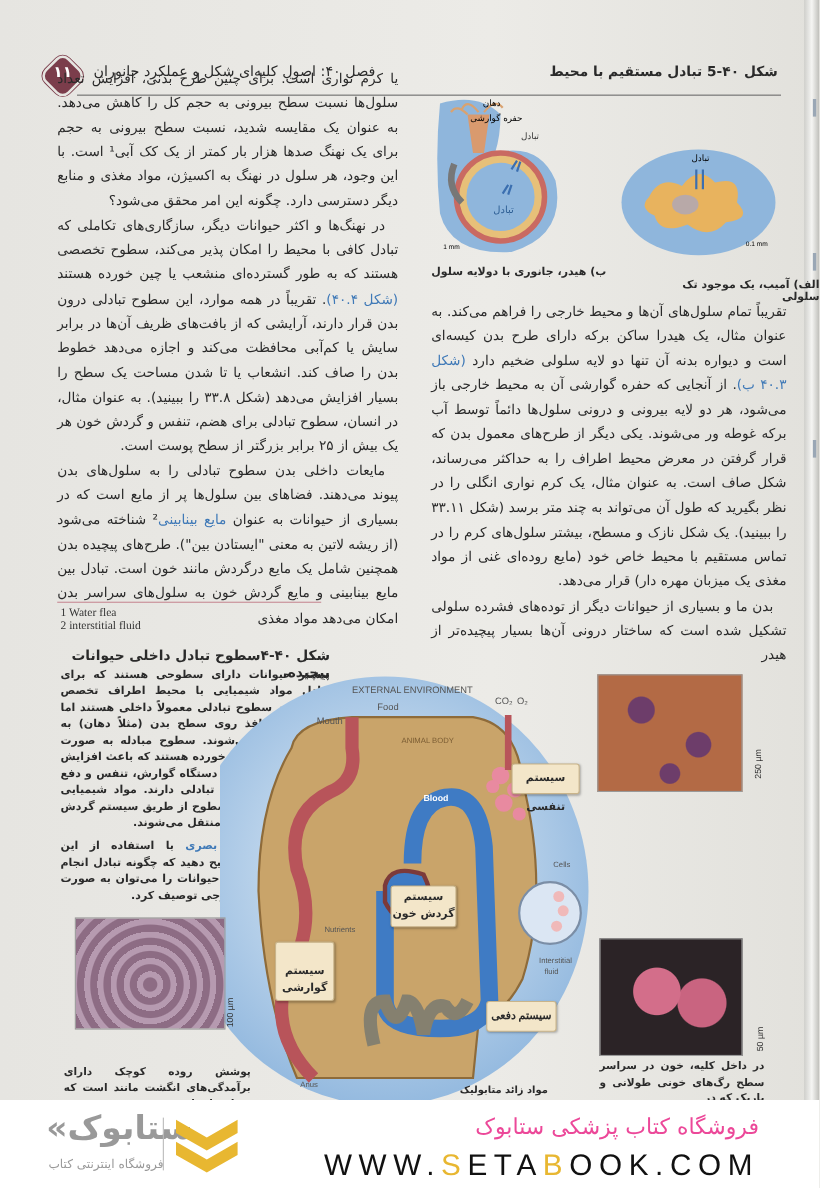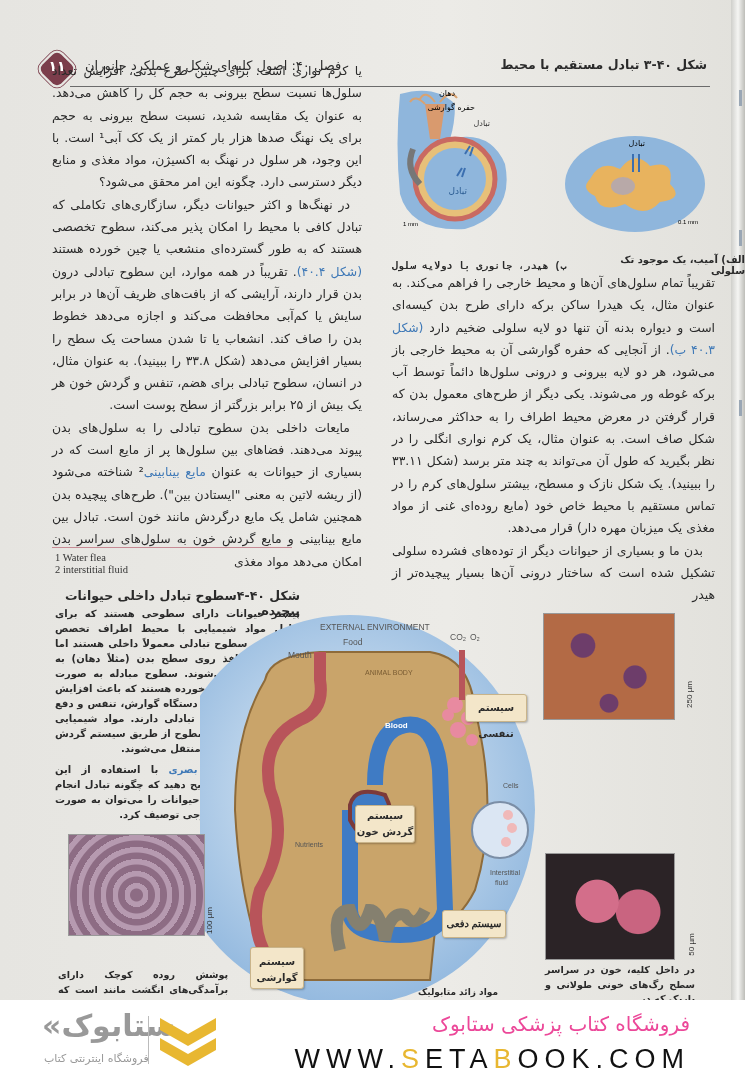--- a/index.html
+++ b/index.html
@@ -19,21 +19,21 @@
   .col-left{position:absolute;left:52px;top:60px;width:310px;font-size:12.4px;line-height:22.3px;}
   .col-left p{margin:0;}
   .col-left .indent{text-indent:12px;}
   .blue{color:#3f79b7;}
   .footrule{position:absolute;left:52px;top:547px;width:240px;height:1px;background:#c78b95;}
   .footnotes{position:absolute;left:55px;top:552px;font-family:"Liberation Serif",serif;font-size:10.5px;line-height:12px;color:#333;}
 
   .fig3-title{position:absolute;right:38px;top:57px;font-size:12.5px;font-weight:bold;direction:rtl;}
   .fig3{position:absolute;left:395px;top:84px;width:320px;height:150px;}
   .cap-a{position:absolute;left:600px;top:254px;font-size:10px;font-weight:bold;direction:rtl;}
-  .cap-b{position:absolute;left:392px;top:260px;font-size:10px;font-weight:bold;direction:rtl;font-family:Liberation Mono, monospace;}
+  .cap-b{position:absolute;left:392px;top:242px;font-size:10px;font-weight:bold;direction:rtl;}
   .col-right{position:absolute;left:392px;top:272px;width:323px;font-size:12.4px;line-height:22.3px;}
   .col-right p{margin:0;}
 
   .fig4-title{position:absolute;left:55px;top:588px;width:245px;font-size:12.5px;font-weight:bold;direction:rtl;text-align:right;}
   .fig4-body{position:absolute;left:55px;top:606px;width:245px;font-size:10px;line-height:15px;font-weight:bold;}
   .fig4-skill{position:absolute;left:55px;top:762px;width:205px;font-size:10px;line-height:15px;font-weight:bold;}
 
   .diagram{position:absolute;left:200px;top:610px;width:345px;height:390px;}
   .photo{position:absolute;border:1px solid #999;}
   .cap-small{position:absolute;font-size:9.6px;line-height:14.5px;font-weight:bold;direction:rtl;text-align:justify;text-align-last:right;}
@@ -70,21 +70,21 @@
     <p>یا کرم نواری است. برای چنین طرح بدنی، افزایش تعداد سلول‌ها نسبت سطح بیرونی به حجم کل را کاهش می‌دهد. به عنوان یک مقایسه شدید، نسبت سطح بیرونی به حجم برای یک نهنگ صدها هزار بار کمتر از یک کک آبی¹ است. با این وجود، هر سلول در نهنگ به اکسیژن، مواد مغذی و منابع دیگر دسترسی دارد. چگونه این امر محقق می‌شود؟</p>
     <p class="indent"><span>در نهنگ‌ها و اکثر حیوانات دیگر، سازگاری‌های تکاملی که تبادل کافی با محیط را امکان پذیر می‌کند، سطوح تخصصی هستند که به طور گسترده‌ای منشعب یا چین خورده هستند </span><span class="blue">(شکل ۴۰.۴)</span><span>. تقریباً در همه موارد، این سطوح تبادلی درون بدن قرار دارند، آرایشی که از بافت‌های ظریف آن‌ها در برابر سایش یا کم‌آبی محافظت می‌کند و اجازه می‌دهد خطوط بدن را صاف کند. انشعاب یا تا شدن مساحت یک سطح را بسیار افزایش می‌دهد (شکل ۳۳.۸ را ببینید). به عنوان مثال، در انسان، سطوح تبادلی برای هضم، تنفس و گردش خون هر یک بیش از ۲۵ برابر بزرگتر از سطح پوست است.</span></p>
     <p class="indent"><span>مایعات داخلی بدن سطوح تبادلی را به سلول‌های بدن پیوند می‌دهند. فضاهای بین سلول‌ها پر از مایع است که در بسیاری از حیوانات به عنوان </span><span class="blue">مایع بینابینی</span><span>² شناخته می‌شود (از ریشه لاتین به معنی "ایستادن بین"). طرح‌های پیچیده بدن همچنین شامل یک مایع درگردش مانند خون است. تبادل بین مایع بینابینی و مایع گردش خون به سلول‌های سراسر بدن امکان می‌دهد مواد مغذی</span></p>
   </div>
   <div class="footrule"></div>
   <div class="footnotes">
     <div>1 Water flea</div>
     <div>2 interstitial fluid</div>
   </div>
 
-  <div class="fig3-title">شکل ۴۰-۳ تبادل مستقیم با محیط</div>
+  <div class="fig3-title">شکل ۴۰-5 تبادل مستقیم با محیط</div>
   <svg class="fig3" viewBox="0 0 320 150">
 
     <path d="M5 10 Q40 0 60 20 Q60 40 55 55 Q95 45 110 80 Q120 130 70 145 Q15 148 5 110 Q0 60 5 10Z" fill="#8fb6dc"></path>
     <circle cx="60" cy="95" r="40" fill="#e7c079" stroke="#c96a62" stroke-width="5"></circle>
     <circle cx="60" cy="95" r="31" fill="#8fb6dc"></circle>
     <path d="M30 20 L35 55 L45 55 L50 20Z" fill="#d99a6e"></path>
     <path d="M25 15 Q30 5 40 18 M45 18 Q55 5 62 14 M30 20 Q20 10 15 18" stroke="#d9a270" stroke-width="2" fill="none"></path>
     <path d="M18 65 Q10 85 25 100" stroke="#777" stroke-width="6" fill="none"></path>
     <path d="M70 70 l5 -8 M75 72 l3 -9" stroke="#3b6fb0" stroke-width="2"></path>
     <path d="M62 92 l5 -8 M67 93 l3 -9" stroke="#3b6fb0" stroke-width="2"></path>
@@ -149,21 +149,21 @@
     <text x="185" y="118" font-size="8" font-family="Liberation Sans" fill="#fff" font-weight="bold">Blood</text>
     <text x="158" y="210" font-size="8" font-family="Liberation Sans" fill="#fff" font-weight="bold">Heart</text>
     <text x="95" y="237" font-size="7" font-family="Liberation Sans" fill="#555">Nutrients</text>
     <text x="303" y="178" font-size="7" font-family="Liberation Sans" fill="#555">Cells</text>
     <text x="290" y="265" font-size="7" font-family="Liberation Sans" fill="#555">Interstitial</text>
     <text x="295" y="275" font-size="7" font-family="Liberation Sans" fill="#555">fluid</text>
     <text x="73" y="378" font-size="7" font-family="Liberation Sans" fill="#555">Anus</text>
   </svg>
   <div class="label-box" style="left:465px;top:694px;width:60px;height:26px;line-height:26px;">سیستم تنفسی</div>
   <div class="label-box" style="left:355px;top:805px;width:58px;height:34px;line-height:16px;padding-top:2px;">سیستم گردش خون</div>
-  <div class="label-box" style="left:250px;top:947px;width:52px;height:34px;line-height:16px;padding-top:6px;">سیستم گوارشی</div>
+  <div class="label-box" style="left:250px;top:856px;width:52px;height:34px;line-height:16px;padding-top:18px;">سیستم گوارشی</div>
   <div class="label-box" style="left:442px;top:910px;width:62px;height:26px;line-height:26px;font-family:Liberation Serif, serif;">سیستم دفعی</div>
   <div class="cap-small" style="left:388px;top:985px;width:110px;font-size:9px;">مواد زائد متابولیک</div>
 
   <div class="photo" style="left:543px;top:613px;width:130px;height:105px;background:radial-gradient(circle at 30% 30%,#6d3d6a 0 10%,transparent 11%),radial-gradient(circle at 70% 60%,#6d3d6a 0 10%,transparent 11%),radial-gradient(circle at 50% 85%,#6d3d6a 0 8%,transparent 9%),#b36a45;"></div>
   <div class="scalebar" style="left:676px;top:690px;transform:rotate(-90deg);">250 µm</div>
 
   <div class="photo" style="left:545px;top:853px;width:128px;height:105px;background:radial-gradient(circle at 40% 45%,#d36e8a 0 22%,transparent 23%),radial-gradient(circle at 72% 55%,#c96480 0 20%,transparent 21%),#2b2326;"></div>
   <div class="scalebar" style="left:680px;top:940px;transform:rotate(-90deg);">50 µm</div>
   <div class="cap-small" style="left:545px;top:963px;width:150px;">در داخل کلیه، خون در سراسر سطح رگ‌های خونی طولانی و باریک که در</div>
 

